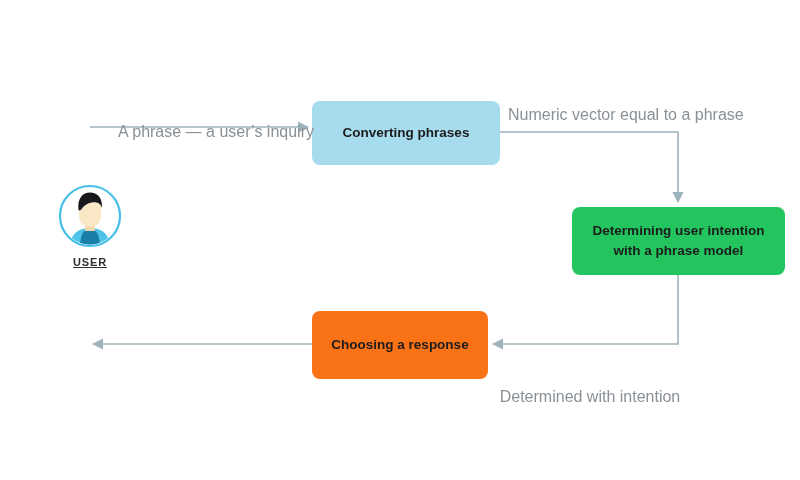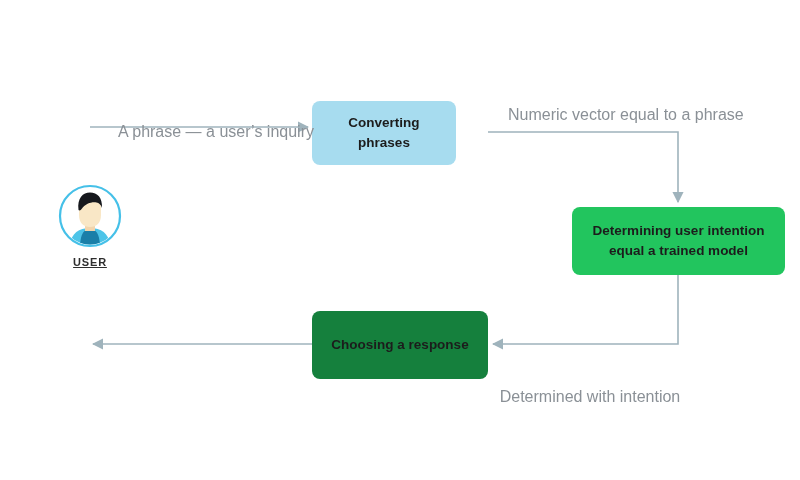--- a/index.html
+++ b/index.html
@@ -38,32 +38,32 @@
     text-align: center;
     color: #1c1c1c;
     font-size: 13.5px;
     font-weight: bold;
     line-height: 1.45;
     padding: 4px 10px;
   }
   .node span { display: block; }
   #node-convert {
     left: 312px;  top: 101px;
-    width: 144px; height: 64px;
+    width: 188px; height: 64px;
     background: #A7DCEF;
   }
   #node-intent {
     left: 572px;  top: 207px;
     width: 213px; height: 68px;
     background: #22c55e;
   }
   #node-response {
     left: 312px;  top: 311px;
     width: 176px; height: 68px;
-    background: #15803d;
+    background: #f97316;
   }
   
   .edge-label {
     position: absolute;
     color: #8A9096;
     font-size: 16px;
     line-height: 1.45;
     text-align: center;
     white-space: nowrap;
     margin-top: 24px;
@@ -141,21 +141,21 @@
 
   <div class="node" id="node-convert">
     <div>
       <span>Converting phrases</span>
     </div>
   </div>
 
   <div class="node" id="node-intent">
     <div>
       <span>Determining user intention</span>
-      <span>equal a trained model</span>
+      <span>with a phrase model</span>
     </div>
   </div>
 
   <div class="node" id="node-response">
     <div>
       <span>Choosing a response</span>
     </div>
   </div>
 
   <div class="edge-label" id="label-phrase">

